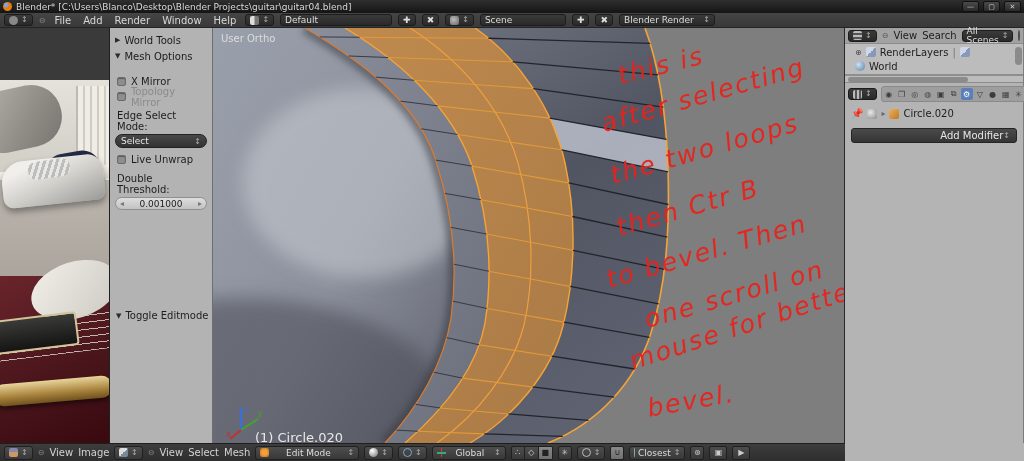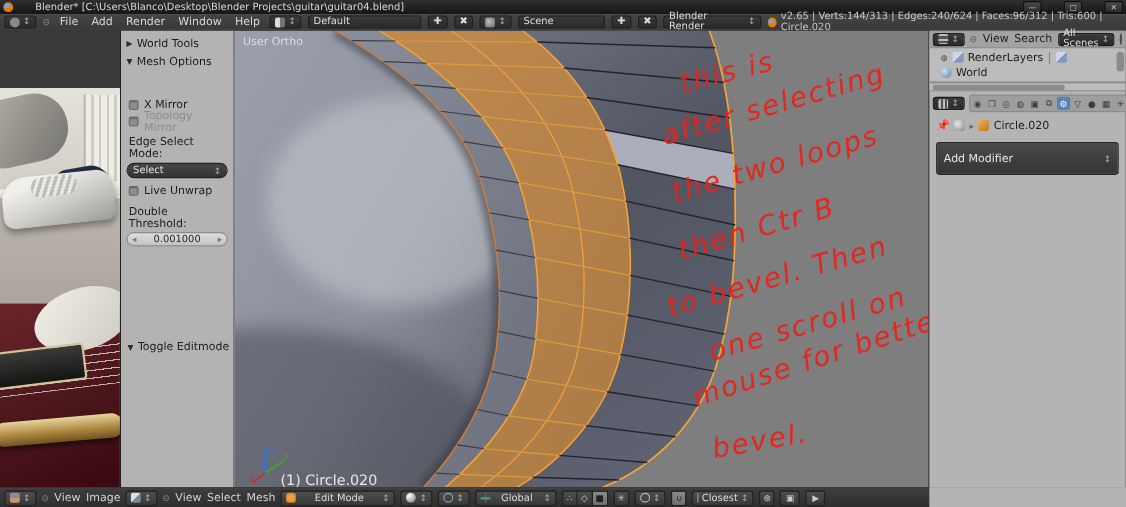--- a/index.html
+++ b/index.html
@@ -4,21 +4,21 @@
 <style>
   * { margin:0; padding:0; box-sizing:border-box; }
   html,body { background:#555; }
   #screen {
     position:relative; width:1024px; height:461px; overflow:hidden;
     font-family:"DejaVu Sans", sans-serif; background:#7e7e7e; user-select:none;
   }
   
   .titlebar { position:absolute; left:0; top:0; width:1024px; height:13px;
     background:linear-gradient(#2f2f2f,#151515); display:flex; align-items:center;
-    color:#d8d8d8; font-size:9px; padding:0 3px; gap:20px; }
+    color:#d8d8d8; font-size:9px; padding:0 3px; gap:4px; }
   .blogo { width:9px; height:9px; border-radius:50%;
     background:radial-gradient(circle at 35% 35%, #7aa7d8 0 28%, #e87d0d 30% 100%); }
   .titlebar .spacer { flex:1; }
   .winbtn { width:17px; height:11px; display:flex; align-items:center; justify-content:center;
     background:linear-gradient(#4a4a4a,#2a2a2a); border:1px solid #111; color:#ccc;
     font-size:7px; border-radius:2px; }
   
   .infobar { position:absolute; left:0; top:13px; width:1024px; height:15px;
     background:linear-gradient(#454545,#393939); border-bottom:1px solid #242424;
     display:flex; align-items:center; gap:6px; padding:0 4px; color:#d4d4d4; font-size:10px; }
@@ -104,21 +104,21 @@
     border-radius:4px; }
   .hscroll { height:7px; background:#bcbcbc; border-bottom:1px solid #8c8c8c; position:relative; }
   .hscroll>div { position:absolute; left:3px; top:1px; width:120px; height:5px; background:#8b8b8b; border-radius:3px; }
   .props-h { display:flex; align-items:center; gap:4px; padding:3px 3px; }
   .tabstrip { display:flex; gap:1px; background:#9e9e9e; border:1px solid #8a8a8a;
     border-radius:3px; padding:1px; }
   .ptab { width:12px; height:12px; display:flex; align-items:center; justify-content:center;
     font-size:8px; color:#3c3c3c; border-radius:2px; }
   .ptab.active { background:#5b80b8; color:#fff; }
   .crumb { display:flex; align-items:center; gap:4px; padding:3px 6px; font-size:10px; color:#1c1c1c; }
-  .addmod { margin:6px 6px; height:30px; display:flex; align-items:center; justify-content:space-between;
+  .addmod { margin:6px 6px; height:15px; display:flex; align-items:center; justify-content:flex-end;
     background:linear-gradient(#4a4a4a,#353535); border:1px solid #242424; border-radius:3px;
     color:#e6e6e6; font-size:10px; padding:0 6px; }
   
   .bottombar { position:absolute; left:0; top:443px; width:1024px; height:18px; display:flex; }
   .hdr { height:18px; background:linear-gradient(#3d3d3d,#2e2e2e); border-top:1px solid #1f1f1f;
     display:flex; align-items:center; gap:5px; color:#d2d2d2; font-size:10px; padding:0 4px; }
   .img-hdr { width:110px; }
   .v3d-hdr { width:735px; }
   .props-ftr { width:179px; height:18px; background:#b4b4b4; }
   .bw { display:inline-flex; align-items:center; gap:3px; height:14px;
@@ -178,24 +178,20 @@
       </span>
     <span class="dw" style="width:86px">
       <span>Scene</span>
       </span>
     <span class="dw">✚</span>
     <span class="dw">✖</span>
     <span class="dw" style="width:96px;justify-content:space-between">
       <span>Blender Render</span>
       <span class="updn">↕</span>
       </span>
-    <span class="stats">
-      <span class="blogo"></span>
-      <span>v2.65 | Verts:144/313 | Edges:240/624 | Faces:96/312 | Tris:600 | Circle.020</span>
-      </span>
   </div>
 
   <div class="main">
 
     <div class="image-panel">
       <span class="corner-widget" style="left:2px;top:56px">+</span>
       <span class="corner-widget" style="right:2px;top:56px">+</span>
       <div class="photo">
         <div class="wall"></div>
         <div class="radiator"></div>
@@ -216,21 +212,21 @@
 
     <div class="toolshelf">
       <div class="shelf-h">
         <span class="tri">▶</span>
         <span>World Tools</span>
         </div>
       <div class="shelf-h">
         <span class="tri">▼</span>
         <span>Mesh Options</span>
         </div>
-      <div class="cbrow" style="margin-top:24px">
+      <div class="cbrow" style="margin-top:10px">
         <span class="cb"></span>
         <span>X Mirror</span>
         </div>
       <div class="cbrow disabled">
         <span class="cb"></span>
         <span>Topology Mirror</span>
         </div>
       <div class="shelf-label">Edge Select Mode:</div>
       <div class="dselect">
         <span>Select</span>

